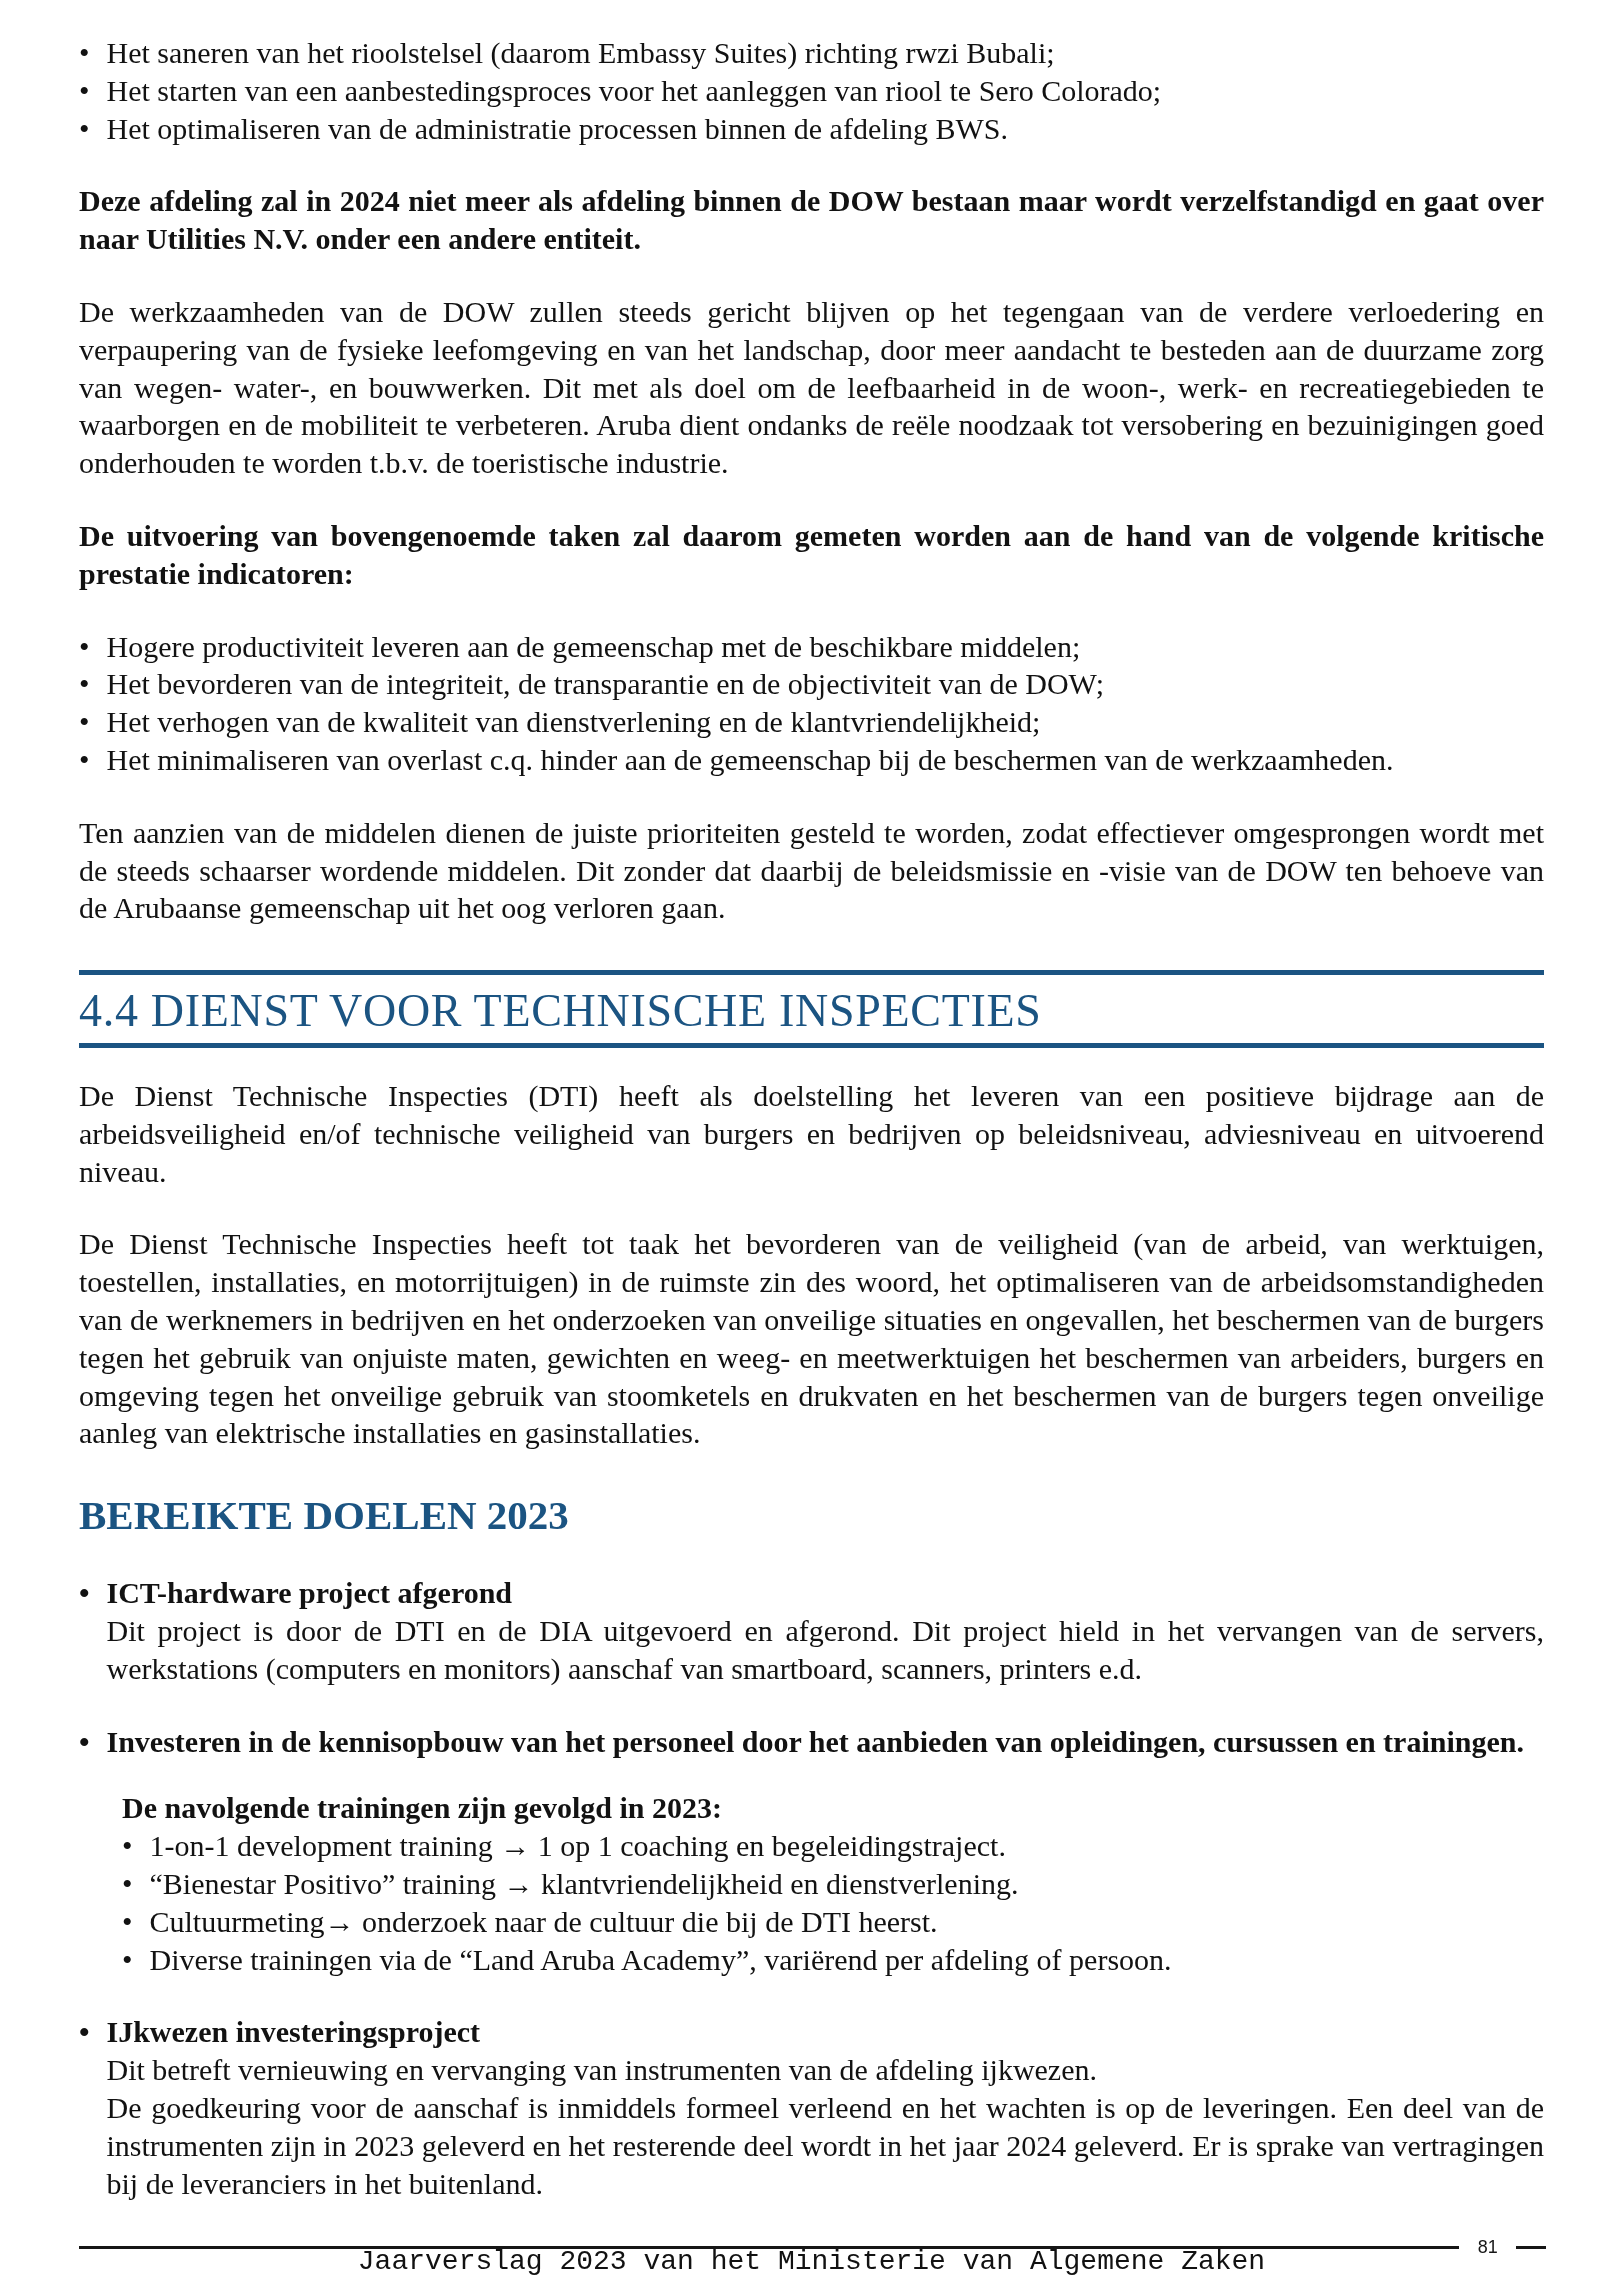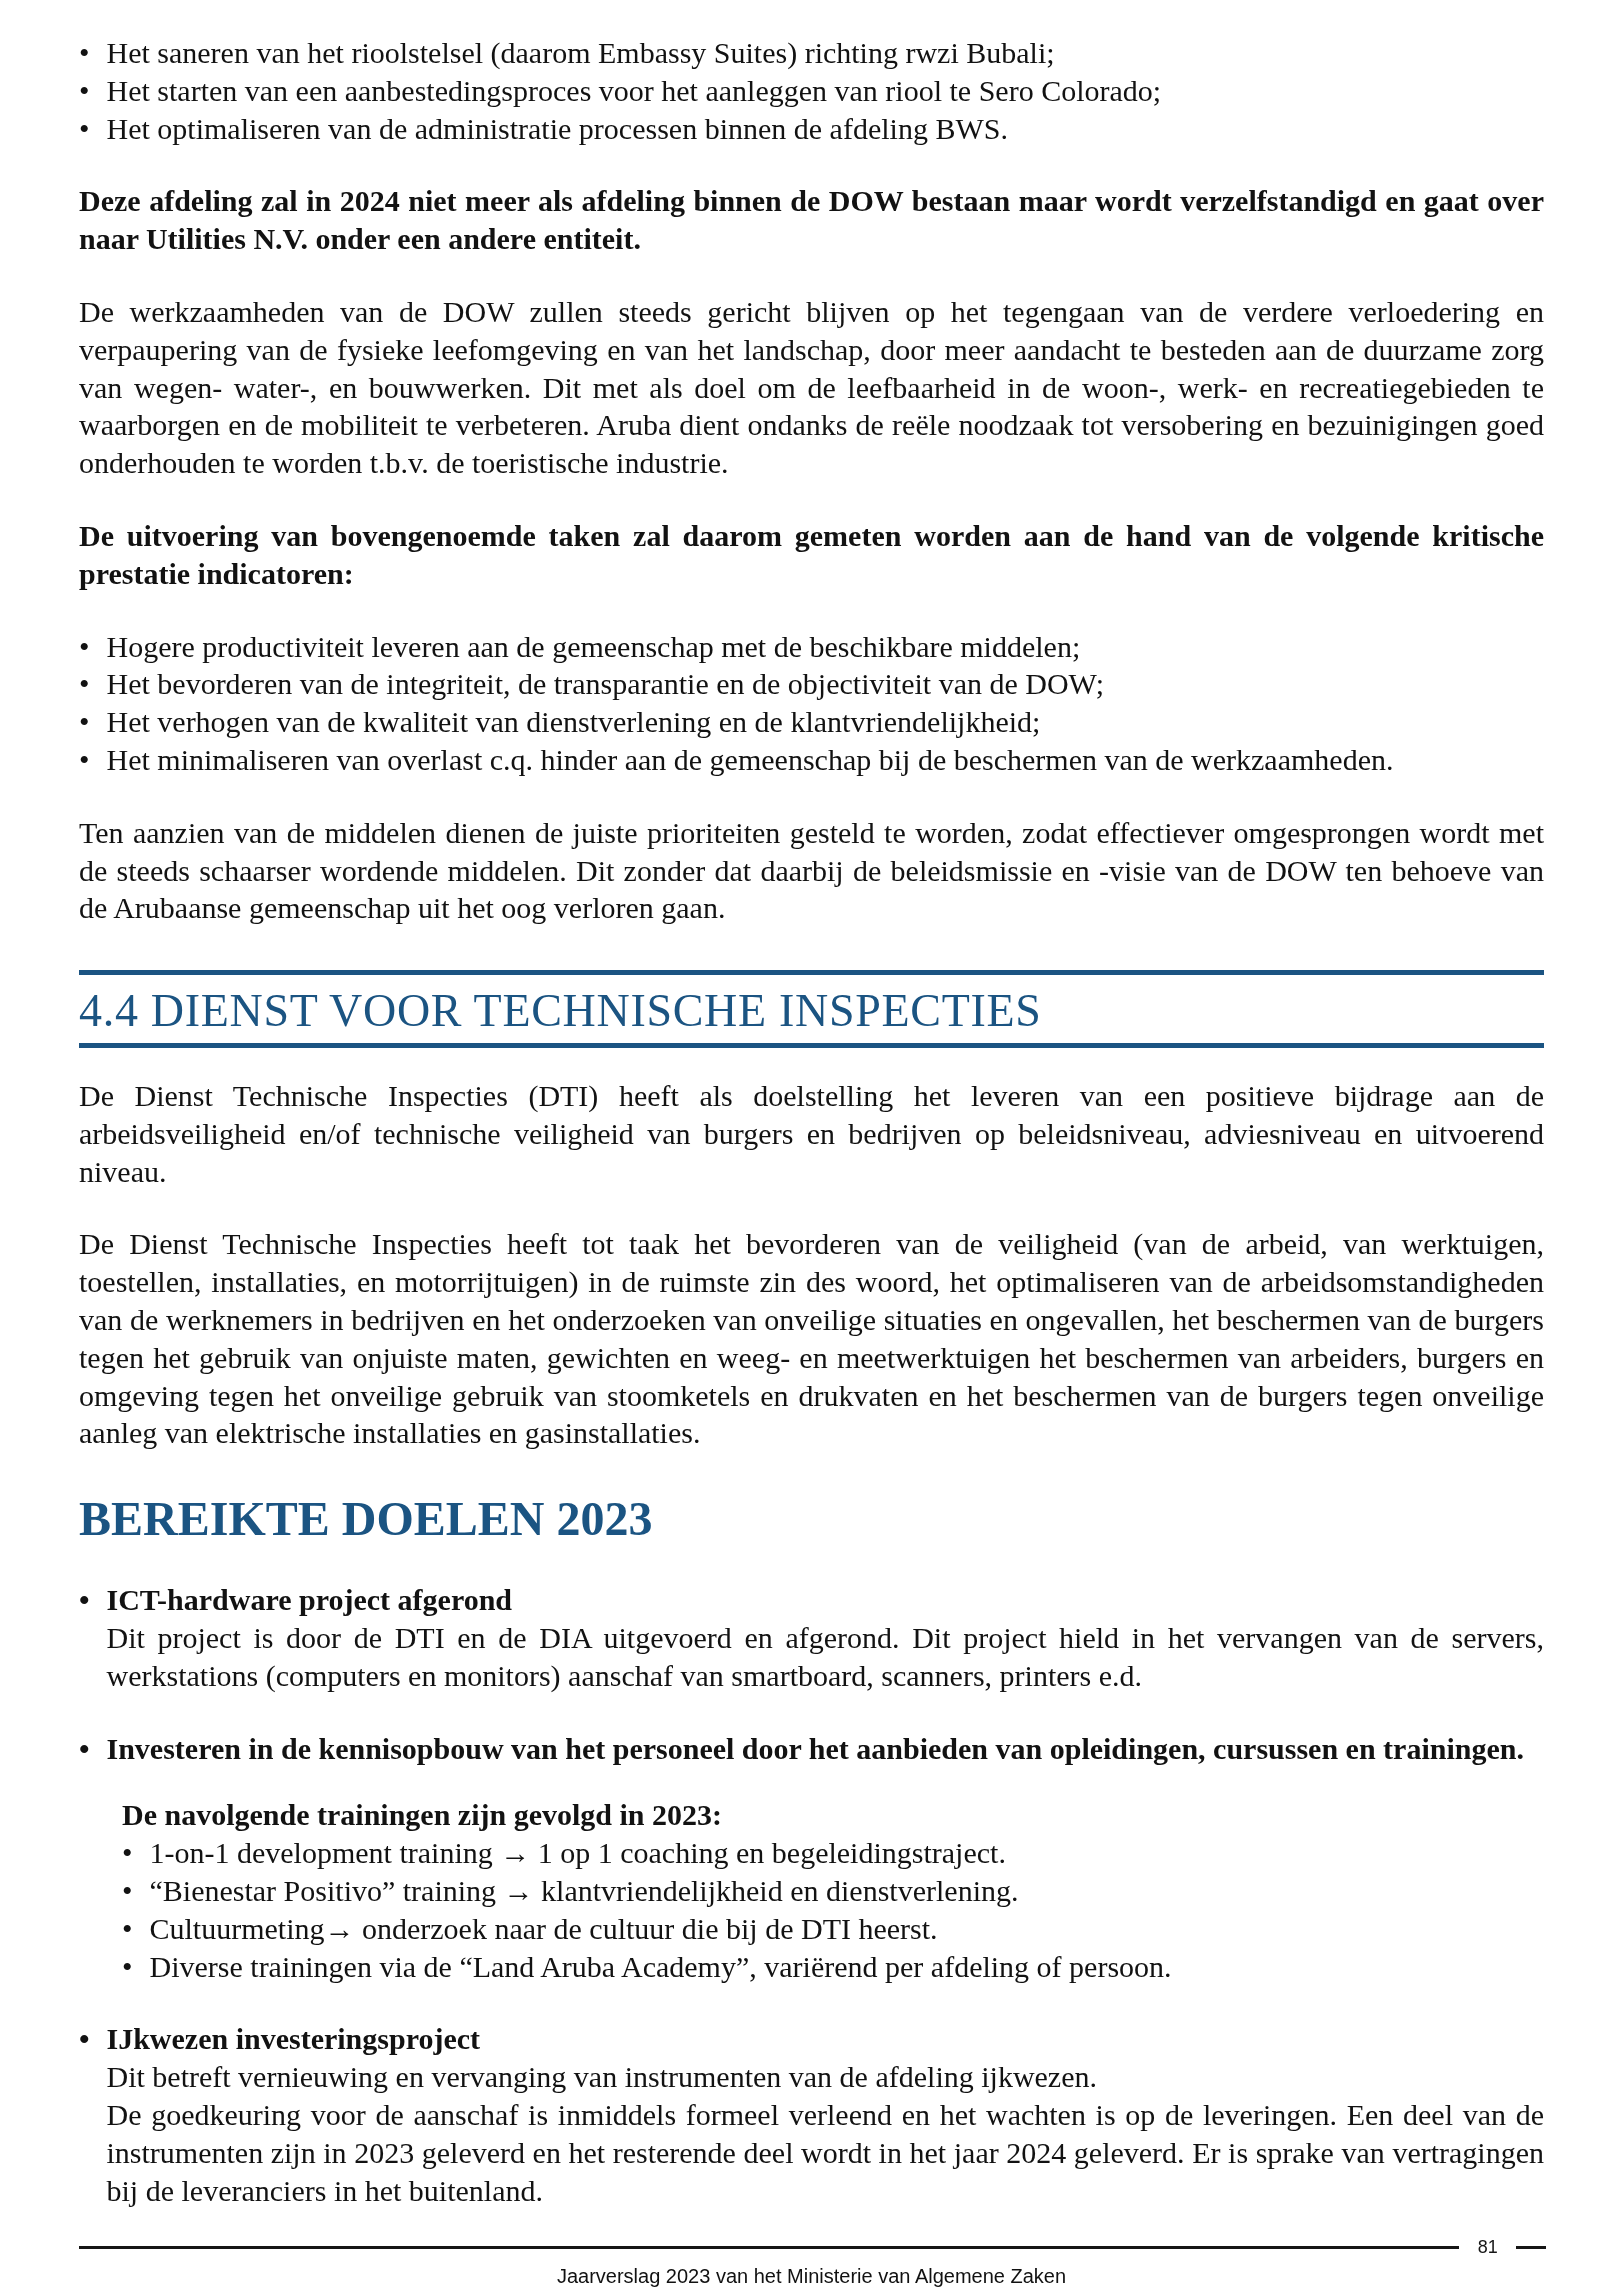--- a/index.html
+++ b/index.html
@@ -28,39 +28,39 @@
   .sub-indent { margin-left: 43px; }
   .goal-body { margin-left: 27.5px; }
 
   .section-block { margin-top: 43px; }
   .section-rule { height: 4.6px; background: #1B5482; }
   .section-title {
     font-size: 46px; font-weight: 400; color: #1B5482;
     margin: 9.2px 0 6.5px 0; letter-spacing: 0.7px;
   }
   .sub-heading {
-    font-size: 48px; font-weight: 700; color: #1B5482;
+    font-size: 41px; font-weight: 700; color: #1B5482;
     margin-top: 39px;
   }
 
   .footer-rule-row {
     position: absolute; left: 79px; right: 77px; bottom: 37px;
     display: flex; align-items: center;
   }
   .rule-long { flex: 1 1 auto; height: 2.6px; background: #161616; }
   .page-num {
     flex: 0 0 auto; margin: 0 18.3px;
     font-family: "Liberation Sans", sans-serif; font-size: 18px; color: #161616;
   }
   .rule-short { flex: 0 0 30px; width: 30px; height: 2.6px; background: #161616; }
   .footer-text {
-    position: absolute; left: 0; bottom: 7px; width: 100%;
+    position: absolute; left: 0; bottom: 18px; width: 100%;
     text-align: center;
-    font-family: Liberation Sans, sans-serif;
-    font-size: 20px; color: #111111;
+    font-family: Liberation Mono, monospace;
+    font-size: 28px; color: #111111;
   }
 </style>
 </head>
 <body>
 
 <div class="page">
 
   <div class="body-text">
     <div class="bullet-row">
       <span class="glyph">•</span>

